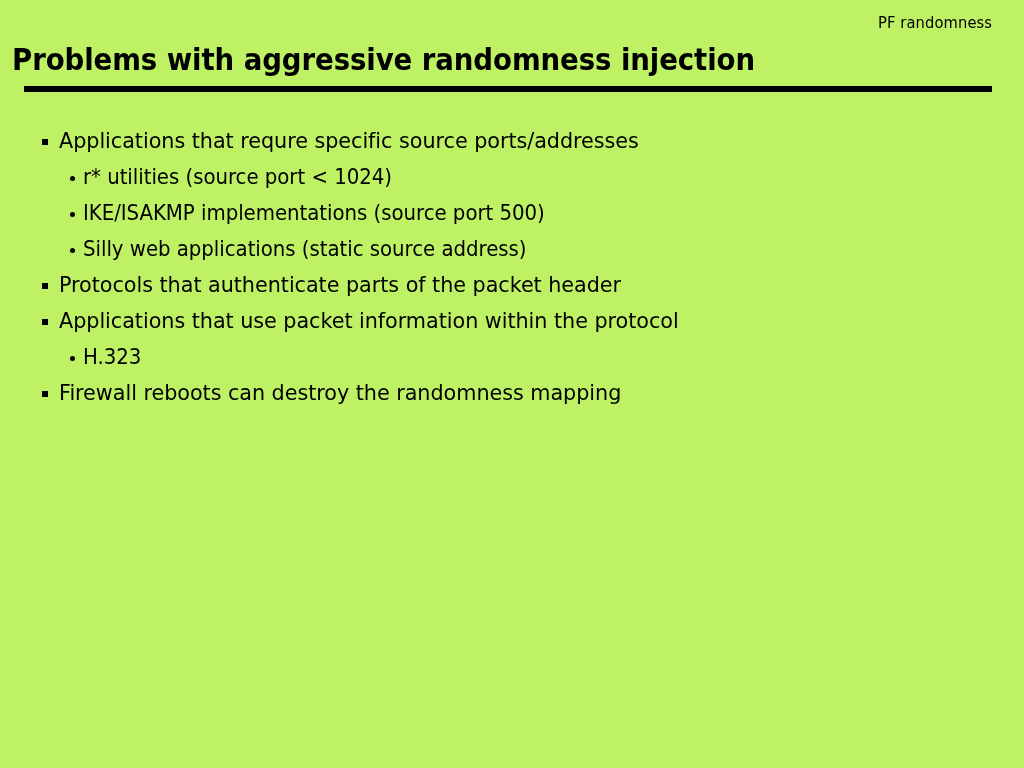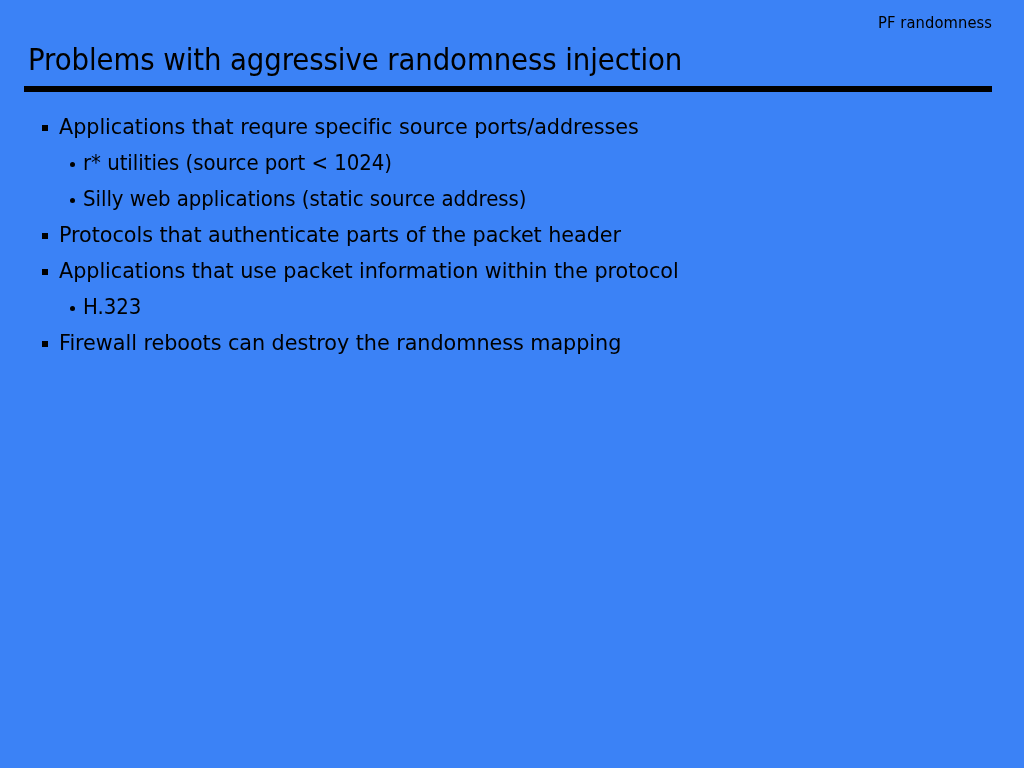--- a/index.html
+++ b/index.html
@@ -15,21 +15,21 @@
     color: #000000;
     overflow: hidden;
     position: relative;
   }
 
   .slide {
     position: absolute;
     inset: 0;
     width: 1024px;
     height: 768px;
-    background: #3b82f6;
+    background: #bef264;
   }
 
   
   .slide-header {
     position: absolute;
     top: 13px;
     right: 32px;
     font-size: 15.5px;
     line-height: 20px;
     letter-spacing: 0.1px;
@@ -37,23 +37,24 @@
     text-align: right;
     color: #000;
     transform: scaleX(0.95);
     transform-origin: right center;
   }
 
   
   .title-block {
     position: absolute;
     top: 40px;
-    left: 28px;
+    left: 12px;
     width: 968px;
     height: 48px;
+    font-weight: bold;
   }
   .slide-title {
     font-size: 30px;
     line-height: 40px;
     white-space: nowrap;
     color: #000;
     transform: scaleX(0.92);
     transform-origin: left center;
     letter-spacing: -0.1px;
   }
@@ -62,21 +63,21 @@
     top: 86px;
     left: 24px;
     width: 968px;
     height: 6px;
     background: #000000;
   }
 
   
   .body {
     position: absolute;
-    top: 112px;
+    top: 126px;
     left: 38px;
     width: 950px;
   }
 
   .bullet-row {
     display: flex;
     align-items: flex-start;
     white-space: nowrap;
   }
 
@@ -159,20 +160,26 @@
       <div class="bullet-row lvl2">
         <span class="marker">
           <span class="dot"></span>
         </span>
         <span class="btext">r* utilities (source port &lt; 1024)</span>
       </div>
       <div class="bullet-row lvl2">
         <span class="marker">
           <span class="dot"></span>
         </span>
+        <span class="btext">IKE/ISAKMP implementations (source port 500)</span>
+      </div>
+      <div class="bullet-row lvl2">
+        <span class="marker">
+          <span class="dot"></span>
+        </span>
         <span class="btext">Silly web applications (static source address)</span>
       </div>
       <div class="bullet-row lvl1">
         <span class="marker">
           <span class="sq"></span>
         </span>
         <span class="btext">Protocols that authenticate parts of the packet header</span>
       </div>
       <div class="bullet-row lvl1">
         <span class="marker">

